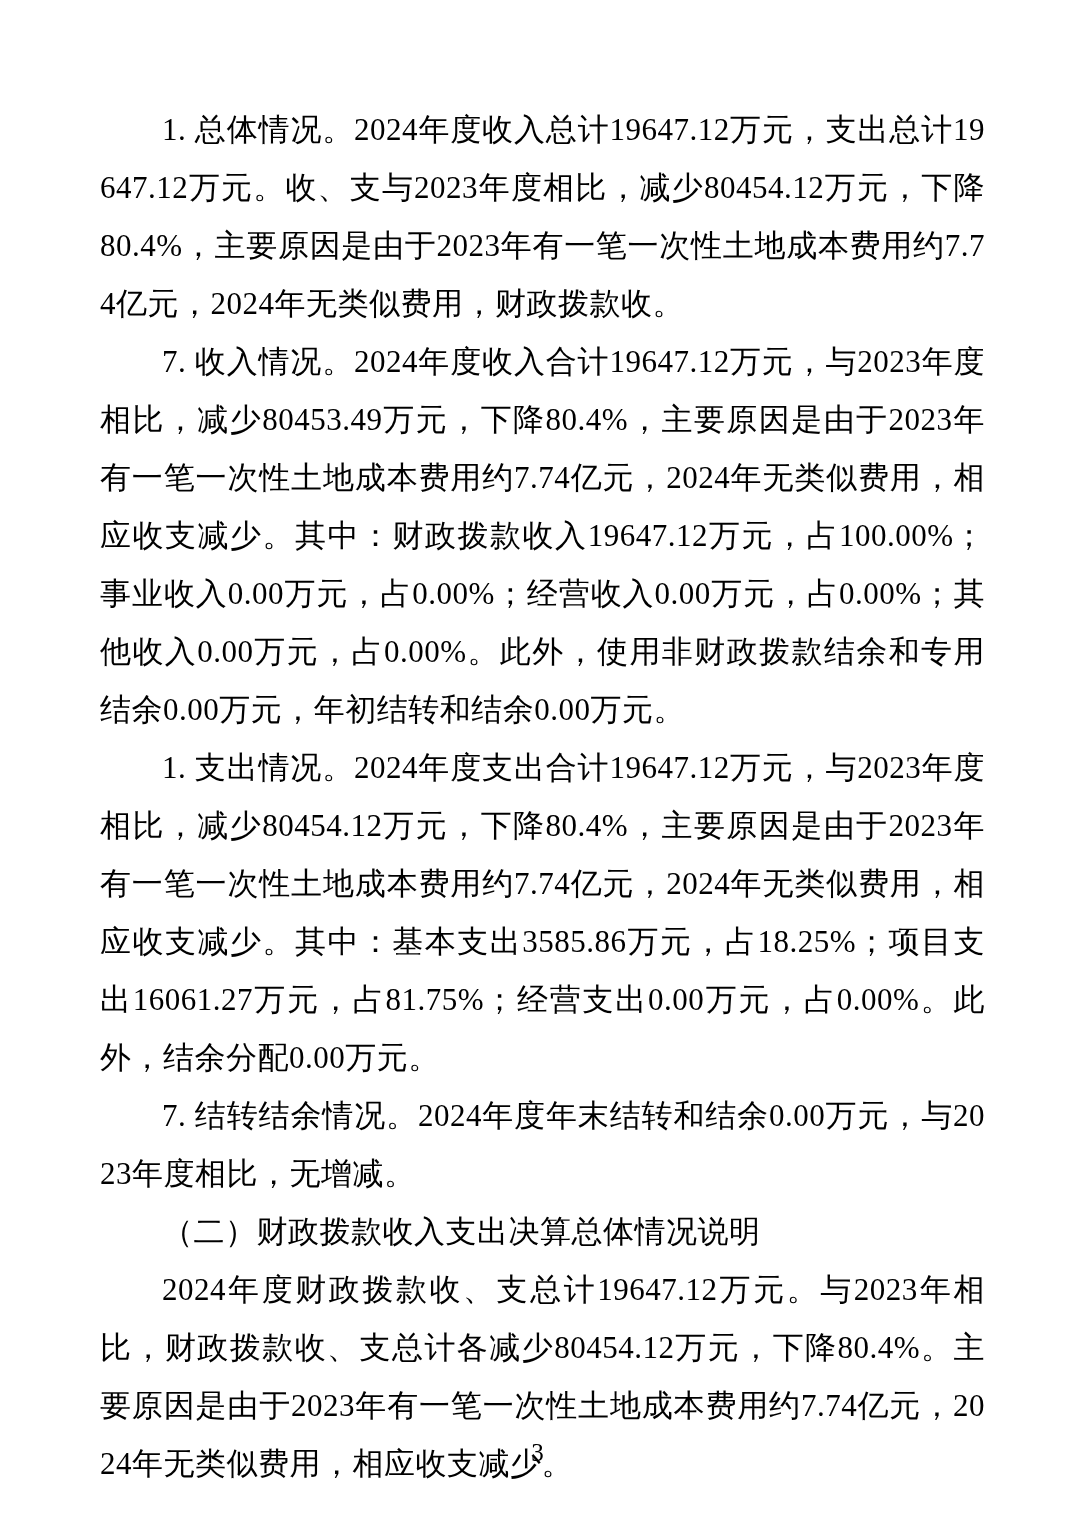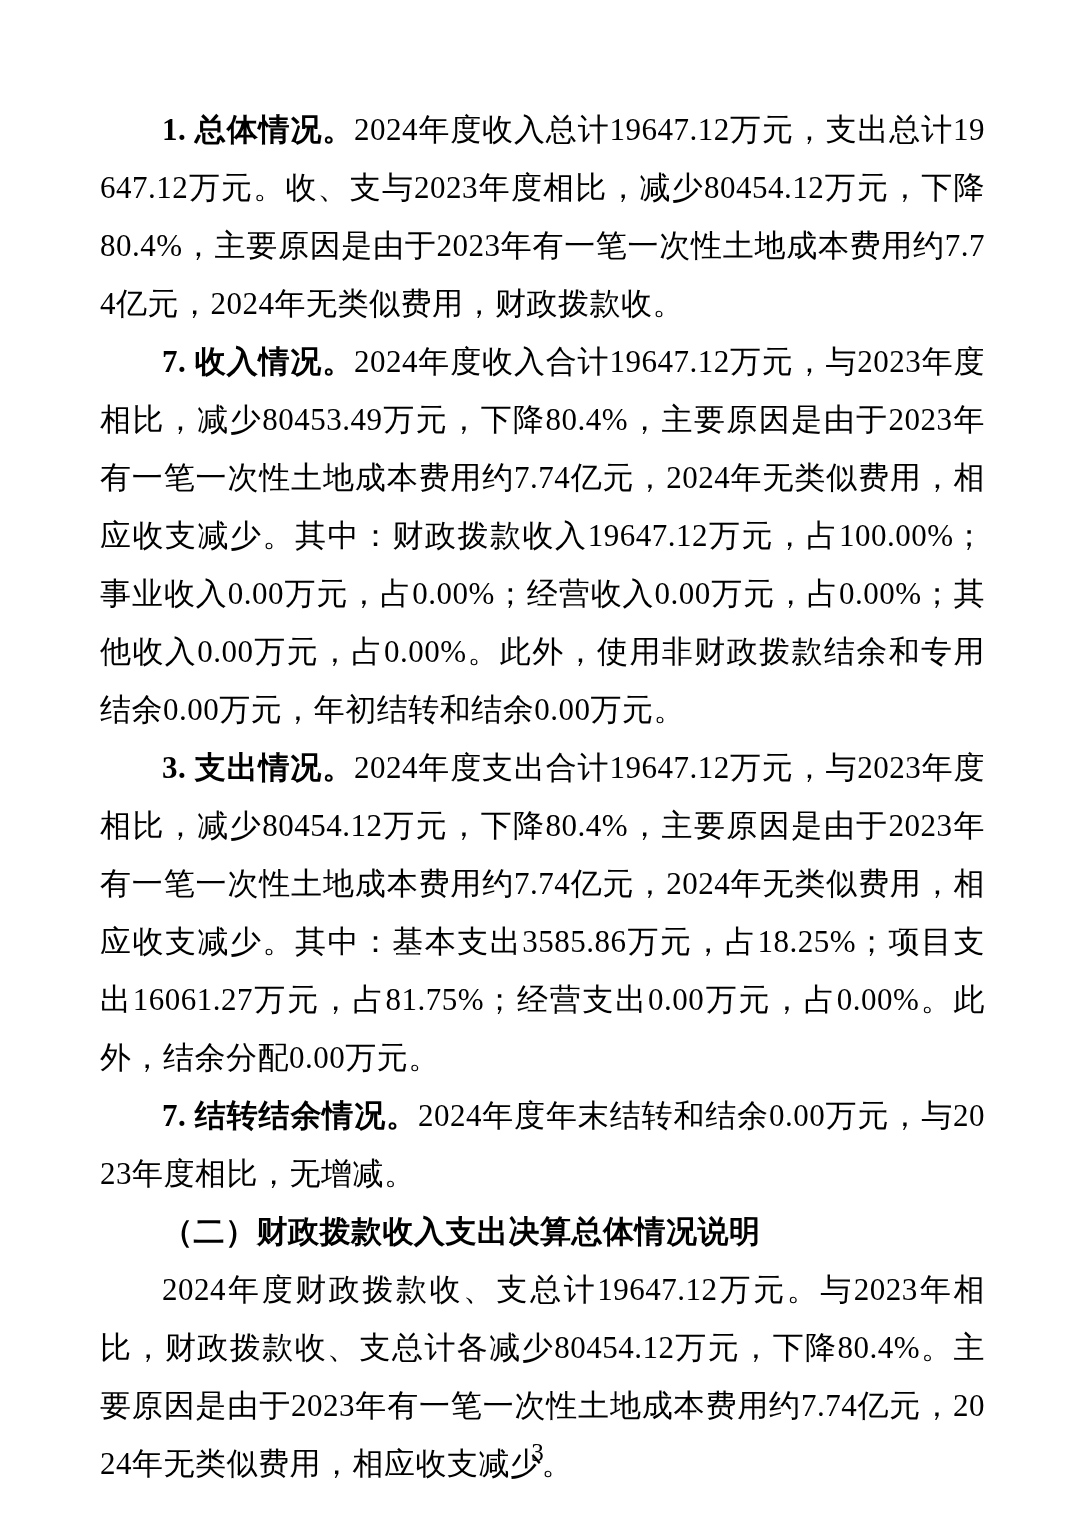--- a/index.html
+++ b/index.html
@@ -25,24 +25,24 @@
   p.para {
     margin: 0;
     font-size: 31px;
     line-height: 58px;
     text-align: justify;
     text-indent: 62px;
     letter-spacing: 0.5px;
     word-break: break-all;
   }
   p.para .lead {
-    font-weight: bold;
+    font-weight: normal;
   }
   p.heading {
-    font-weight: bold;
+    font-weight: normal;
   }
   .page-number {
     position: absolute;
     left: 0;
     width: 100%;
     bottom: 52px;
     text-align: center;
     font-size: 25px;
     line-height: 30px;
   }
@@ -50,21 +50,21 @@
 </head>
 <body>
 
 <div class="page">
   <div class="content">
 
     <p class="para"><span class="lead">1. 总体情况。</span><span>2024年度收入总计19647.12万元，支出总计19647.12万元。收、支与2023年度相比，减少80454.12万元，下降80.4%，主要原因是由于2023年有一笔一次性土地成本费用约7.74亿元，2024年无类似费用，财政拨款收。</span></p>
 
     <p class="para"><span class="lead">7. 收入情况。</span><span>2024年度收入合计19647.12万元，与2023年度相比，减少80453.49万元，下降80.4%，主要原因是由于2023年有一笔一次性土地成本费用约7.74亿元，2024年无类似费用，相应收支减少。其中：财政拨款收入19647.12万元，占100.00%；事业收入0.00万元，占0.00%；经营收入0.00万元，占0.00%；其他收入0.00万元，占0.00%。此外，使用非财政拨款结余和专用结余0.00万元，年初结转和结余0.00万元。</span></p>
 
-    <p class="para"><span class="lead">3. 支出情况。</span><span>2024年度支出合计19647.12万元，与2023年度相比，减少80454.12万元，下降80.4%，主要原因是由于2023年有一笔一次性土地成本费用约7.74亿元，2024年无类似费用，相应收支减少。其中：基本支出3585.86万元，占18.25%；项目支出16061.27万元，占81.75%；经营支出0.00万元，占0.00%。此外，结余分配0.00万元。</span></p>
+    <p class="para"><span class="lead">1. 支出情况。</span><span>2024年度支出合计19647.12万元，与2023年度相比，减少80454.12万元，下降80.4%，主要原因是由于2023年有一笔一次性土地成本费用约7.74亿元，2024年无类似费用，相应收支减少。其中：基本支出3585.86万元，占18.25%；项目支出16061.27万元，占81.75%；经营支出0.00万元，占0.00%。此外，结余分配0.00万元。</span></p>
 
     <p class="para"><span class="lead">7. 结转结余情况。</span><span>2024年度年末结转和结余0.00万元，与2023年度相比，无增减。</span></p>
 
     <p class="para heading">（二）财政拨款收入支出决算总体情况说明</p>
 
     <p class="para">2024年度财政拨款收、支总计19647.12万元。与2023年相比，财政拨款收、支总计各减少80454.12万元，下降80.4%。主要原因是由于2023年有一笔一次性土地成本费用约7.74亿元，2024年无类似费用，相应收支减少。</p>
 
   </div>
 
   <div class="page-number">3</div>

